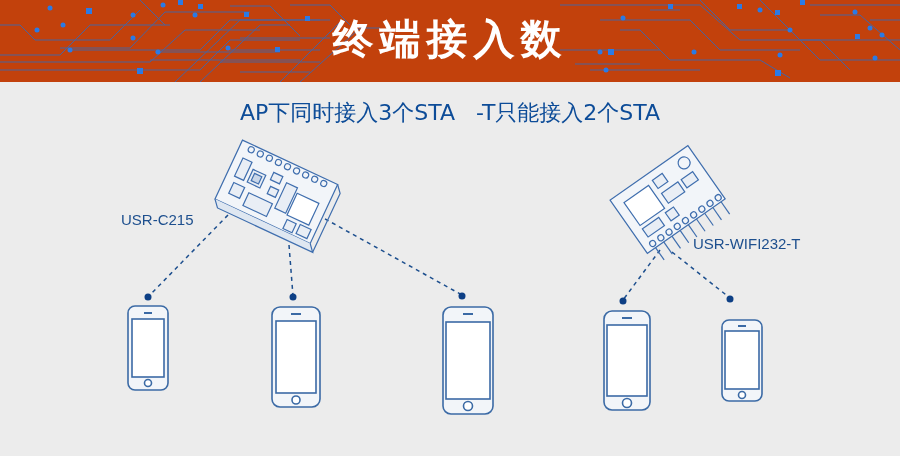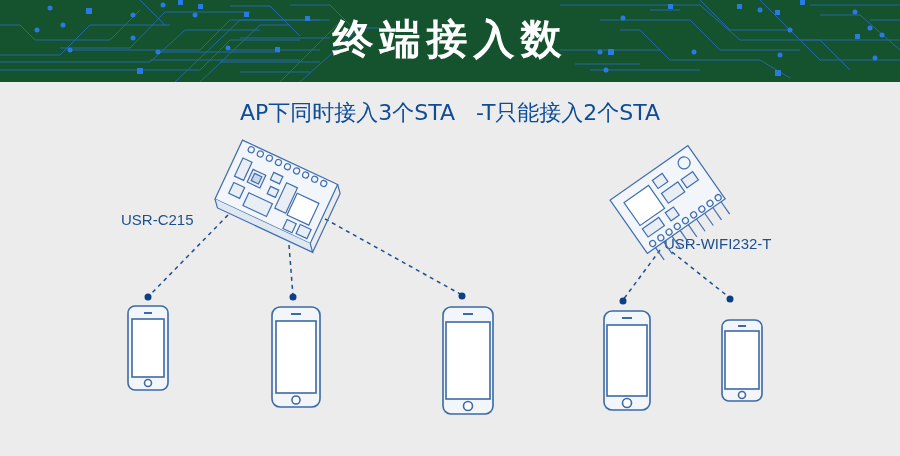--- a/index.html
+++ b/index.html
@@ -4,21 +4,21 @@
   <style>
     html, body { margin: 0; padding: 0; }
     body {
       width: 900px; height: 456px; overflow: hidden;
       background: #ececec;
       font-family: "DejaVu Sans", sans-serif;
       position: relative;
     }
     .banner {
       position: absolute; left: 0; top: 0; width: 900px; height: 82px;
-      background: #14532d; overflow: hidden;
+      background: #c2410c; overflow: hidden;
     }
     .banner svg.circuit { position: absolute; left: 0; top: 0; }
     .banner-title {
       position: absolute; left: 0; right: 0; top: 12px;
       text-align: center; color: #ffffff;
       font-size: 41px; font-weight: bold; letter-spacing: 6px;
       font-family: "DejaVu Sans", sans-serif;
     }
     .subtitle {
       position: absolute; left: 0; right: 0; top: 98px;
@@ -108,21 +108,21 @@
       <rect x="775" y="70" width="6" height="6"></rect>
         <rect x="855" y="34" width="5" height="5"></rect>
     </g>
   </svg>
   <div class="banner-title">终端接入数</div>
 </div>
 
 <div class="subtitle">AP下同时接入3个STA   -T只能接入2个STA</div>
 
 <div class="label" style="left:121px; top:211px;">USR-C215</div>
-<div class="label" style="left:664px; top:235px;">USR-WIFI232-T</div>
+<div class="label" style="left:693px; top:235px;">USR-WIFI232-T</div>
 
 <svg class="diagram" width="900" height="456" viewBox="0 0 900 456">
   <defs>
     <g id="phone">
       <rect x="0" y="0" width="1" height="1" fill="none"></rect>
     </g>
   </defs>
 
   <g stroke="#1d4f8e" stroke-width="1.5" stroke-dasharray="4 4" fill="none">
     <line x1="228" y1="215" x2="148" y2="297"></line>

